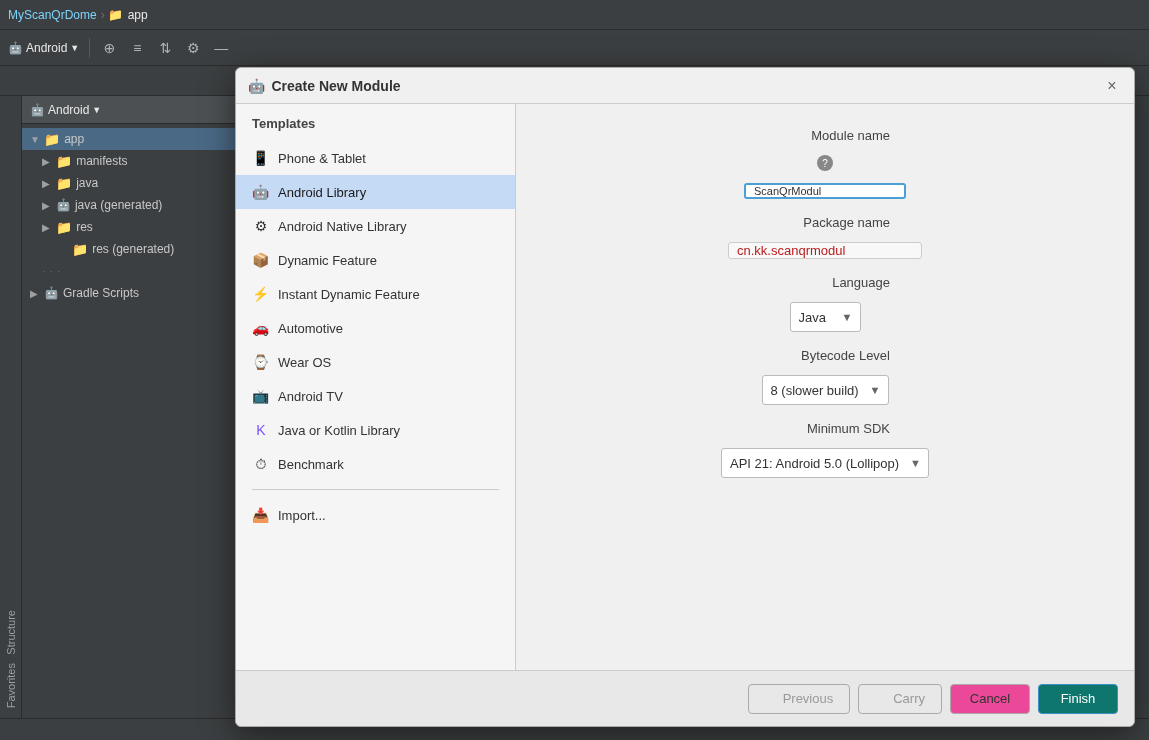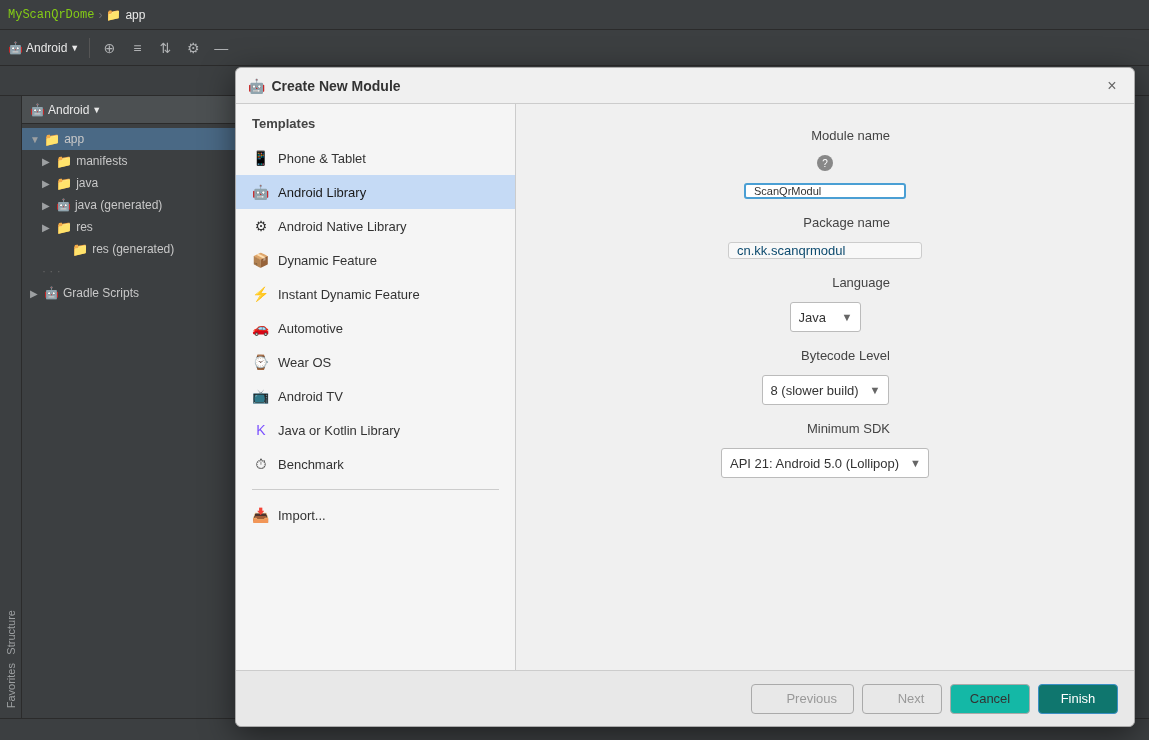--- a/index.html
+++ b/index.html
@@ -288,21 +288,21 @@
       outline: none;
     }
     .form-input-readonly {
       flex: 1;
       height: 30px;
       border: 1px solid #ccc;
       border-radius: 3px;
       padding: 0 8px;
       font-size: 13px;
       background: #f8f8f8;
-      color: #0c4a6e;
+      color: #b91c1c;
     }
     .select-wrapper {
       flex: 1;
       position: relative;
       display: flex;
       align-items: center;
     }
     .select-wrapper select {
       width: 100%;
       height: 30px;
@@ -349,21 +349,21 @@
       height: 30px;
       min-width: 80px;
       padding: 0 16px;
       border-radius: 4px;
       font-size: 13px;
       cursor: pointer;
       display: flex;
       align-items: center;
       justify-content: center;
       border: 1px solid #aaa;
-      background: #14b8a6;
+      background: #ec4899;
       color: #333;
     }
     .btn-primary {
       background: #0f766e;
       border-color: #3a8fc4;
       color: #fff;
     }
     .btn-disabled {
       color: #999;
       background: #e8e8e8;
@@ -418,21 +418,21 @@
       gap: 8px;
     }
   </style>
 </head>
 <body>
 
 <div class="ide-bg">
 
   <div class="top-bar">
     <div class="breadcrumb">
-      <span style="color:#84cc16; cursor:pointer;font-family:Liberation Mono, monospace;">MyScanQrDome</span>
+      <span style="color:#7dd3fc; cursor:pointer;">MyScanQrDome</span>
       <span class="sep">›</span>
       <span style="color:#d4aa6e;">📁</span>
       <span style="color:#e8e8e8;">app</span>
     </div>
   </div>
 
   <div class="toolbar">
     <div class="project-dropdown" style="color:#e8e8e8; font-size:12px; display:flex; align-items:center; gap:3px; padding:0 4px;">
       <span style="color:#a4c639;">🤖</span>
       <span>Android</span>
@@ -663,21 +663,21 @@
             </select>
             <span class="select-arrow">▼</span>
           </div>
         </div>
 
       </div>
     </div>
 
     <div class="dialog-footer">
       <button class="btn btn-disabled" disabled="">Previous</button>
-      <button class="btn btn-disabled" disabled="">Next</button>
+      <button class="btn btn-disabled" disabled="">Carry</button>
       <button class="btn">Cancel</button>
       <button class="btn btn-primary">Finish</button>
     </div>
   </div>
 
   <div class="watermark">CSDN @Carry 海</div>
 
 </div>
 
 </body></html>

